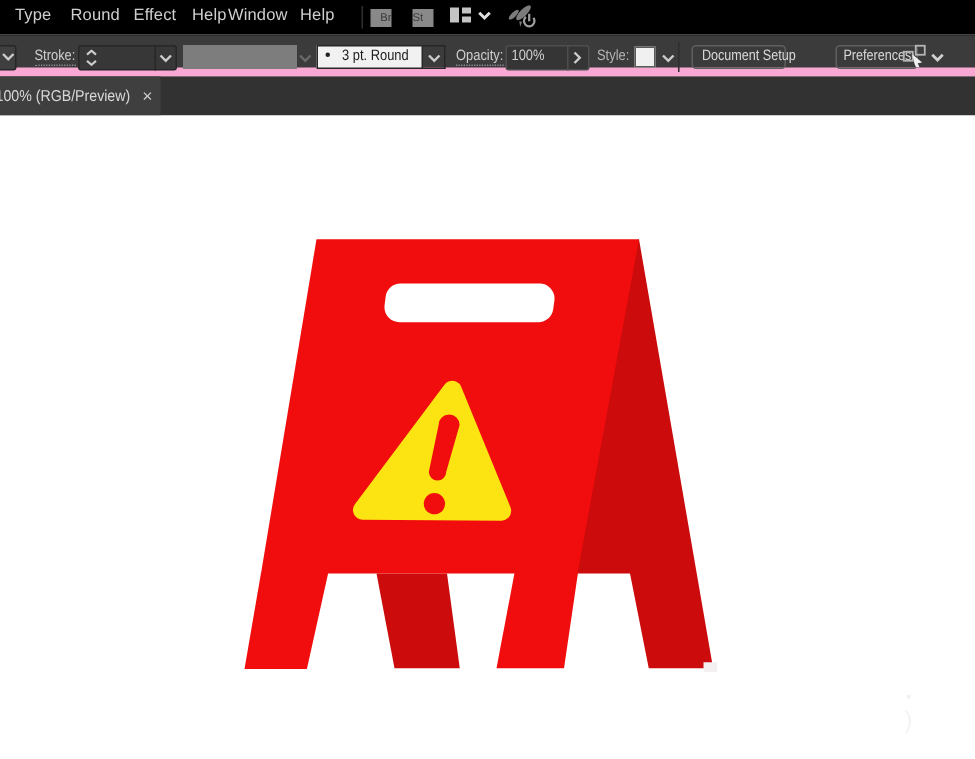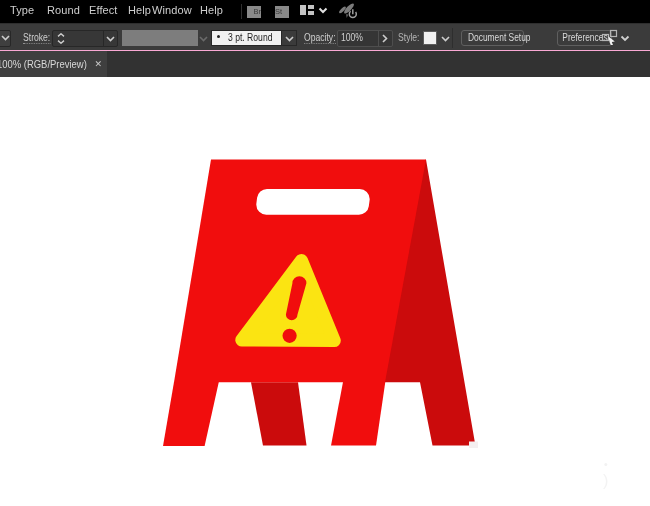--- a/index.html
+++ b/index.html
@@ -1,21 +1,21 @@
 <!DOCTYPE html>
 <html><head>
 <meta charset="utf-8">
 <style>
   html,body{margin:0;padding:0;}
   body{width:650px;height:506px;overflow:hidden;position:relative;
        font-family:"Liberation Sans", sans-serif; background:#fff;}
   .menubar{position:absolute;left:0;top:0;width:650px;height:23px;background:#000000;}
   .menubar .mi{position:absolute;top:4px;font-size:11px;color:#cfcfcf;letter-spacing:0.1px;}
   .ctrlbar{position:absolute;left:0;top:23px;width:650px;height:28px;background:#3b3b3b;
-           border-top:1px solid #2e2e2e;border-bottom:1px solid #f9a8d4;box-sizing:border-box;}
+           border-top:1px solid #2e2e2e;border-bottom:6px solid #f9a8d4;box-sizing:border-box;}
   .tabstrip{position:absolute;left:0;top:51px;width:650px;height:26px;background:#323232;}
   .tab{position:absolute;left:0;top:0;width:107px;height:26px;background:#3f3f3f;}
   .tab .txt{position:absolute;left:-3px;top:7px;font-size:10.5px;color:#d8d8d8;
             transform:scaleX(0.9);transform-origin:0 0;white-space:nowrap;}
   .tab .x{position:absolute;left:94.5px;top:7.5px;font-size:9px;color:#c9c9c9;}
   .canvas{position:absolute;left:0;top:77px;width:650px;height:429px;background:#ffffff;}
   .lbl{position:absolute;font-size:10px;color:#cfcfcf;transform:scaleX(0.86);
        transform-origin:0 50%;white-space:nowrap;}
   .lbl.u{border-bottom:1px dotted #8f8f8f;}
   .btn{position:absolute;height:16px;border:1px solid #5f5f5f;border-radius:3px;

